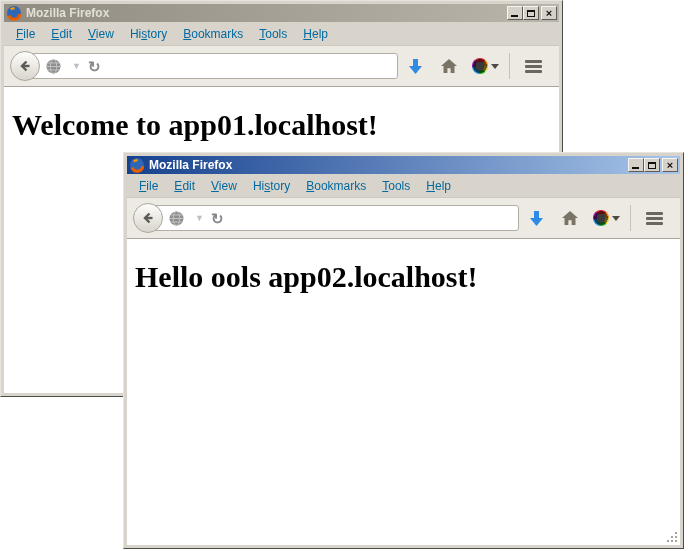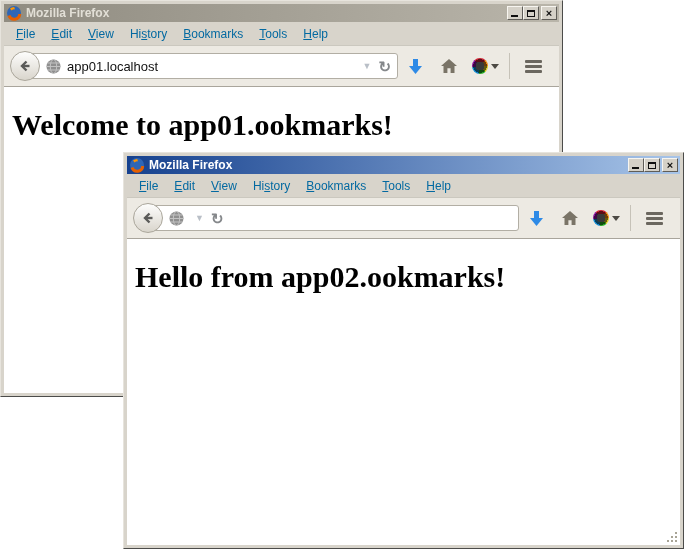--- a/index.html
+++ b/index.html
@@ -96,21 +96,20 @@
       </svg>
     </span>
     <span class="urlbar">
       <svg class="globe" viewBox="0 0 15 15">
         <circle cx="7.5" cy="7.5" r="7" fill="#8f8f8f"></circle>
         <ellipse cx="7.5" cy="7.5" rx="3.2" ry="7" fill="none" stroke="#c2c2c2" stroke-width="1"></ellipse>
         <line x1="0.5" y1="7.5" x2="14.5" y2="7.5" stroke="#c2c2c2" stroke-width="1"></line>
         <line x1="1.5" y1="4" x2="13.5" y2="4" stroke="#c2c2c2" stroke-width="1"></line>
         <line x1="1.5" y1="11" x2="13.5" y2="11" stroke="#c2c2c2" stroke-width="1"></line>
       </svg>
-      <input class="url-input" type="text" value="app01.localhost" style="">
       <span class="url-drop">▼</span>
       <span class="url-reload">↻</span>
     </span>
     <span class="nav-icon-btn">
       <svg width="15" height="17" viewBox="0 0 15 17">
         <path d="M5 1 h5 v7 h4 l-6.5 8 L1 8 h4 z" fill="#2e8ae6"></path>
       </svg>
     </span>
     <span class="nav-icon-btn">
       <svg width="18" height="16" viewBox="0 0 18 16">
@@ -123,21 +122,21 @@
     </span>
     <span class="v-divider"></span>
     <span class="hamburger">
       <span class="bar"></span>
       <span class="bar"></span>
       <span class="bar"></span>
     </span>
   </div>
 
   <div class="content">
-    <h1>Welcome to app01.ookmarks!</h1>
+    <h1>Welcome to app01.localhost!</h1>
     <svg class="grip" width="13" height="13" viewBox="0 0 13 13">
       <g fill="#a8a496">
         <rect x="10" y="2" width="2" height="2"></rect>
           <rect x="6" y="6" width="2" height="2"></rect>
         <rect x="10" y="6" width="2" height="2"></rect>
           <rect x="2" y="10" width="2" height="2"></rect>
         <rect x="6" y="10" width="2" height="2"></rect>
           <rect x="10" y="10" width="2" height="2"></rect>
       </g>
     </svg>
@@ -208,21 +207,21 @@
     </span>
     <span class="v-divider"></span>
     <span class="hamburger">
       <span class="bar"></span>
       <span class="bar"></span>
       <span class="bar"></span>
     </span>
   </div>
 
   <div class="content">
-    <h1>Hello from app02.ookmarks!</h1>
+    <h1>Hello ools app02.localhost!</h1>
     <svg class="grip" width="13" height="13" viewBox="0 0 13 13">
       <g fill="#a8a496">
         <rect x="10" y="2" width="2" height="2"></rect>
           <rect x="6" y="6" width="2" height="2"></rect>
         <rect x="10" y="6" width="2" height="2"></rect>
           <rect x="2" y="10" width="2" height="2"></rect>
         <rect x="6" y="10" width="2" height="2"></rect>
           <rect x="10" y="10" width="2" height="2"></rect>
       </g>
     </svg>

